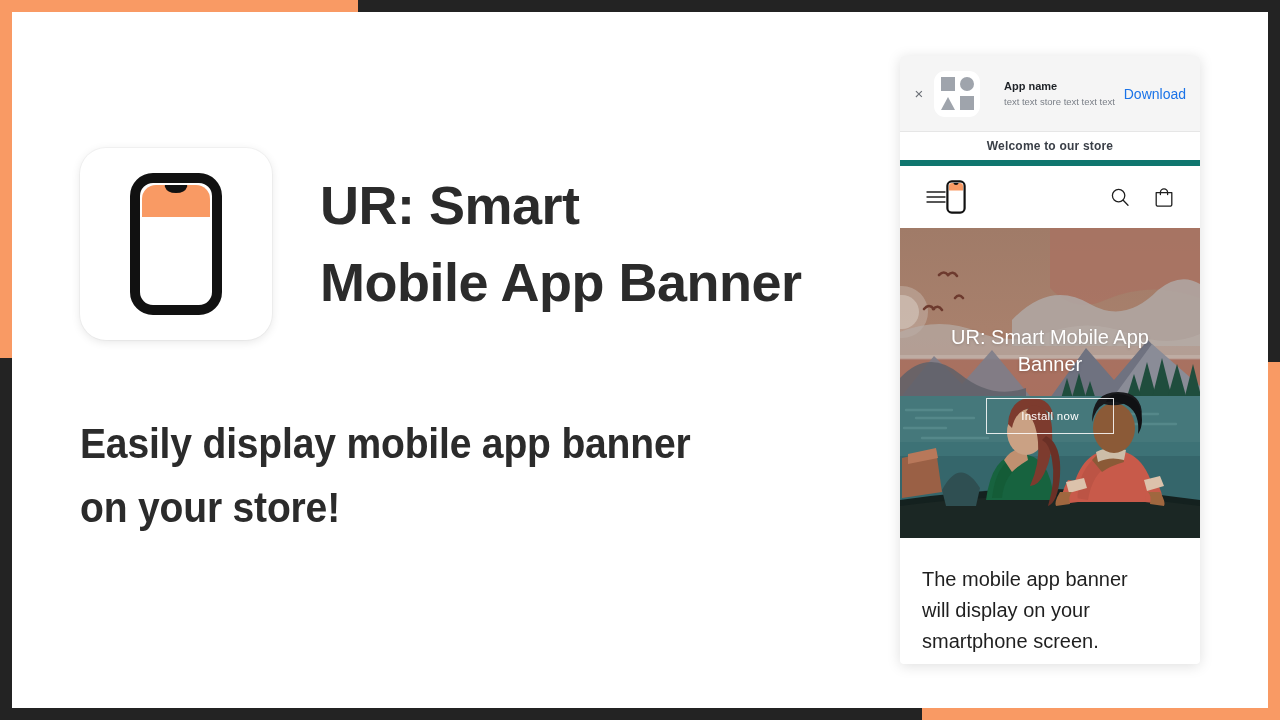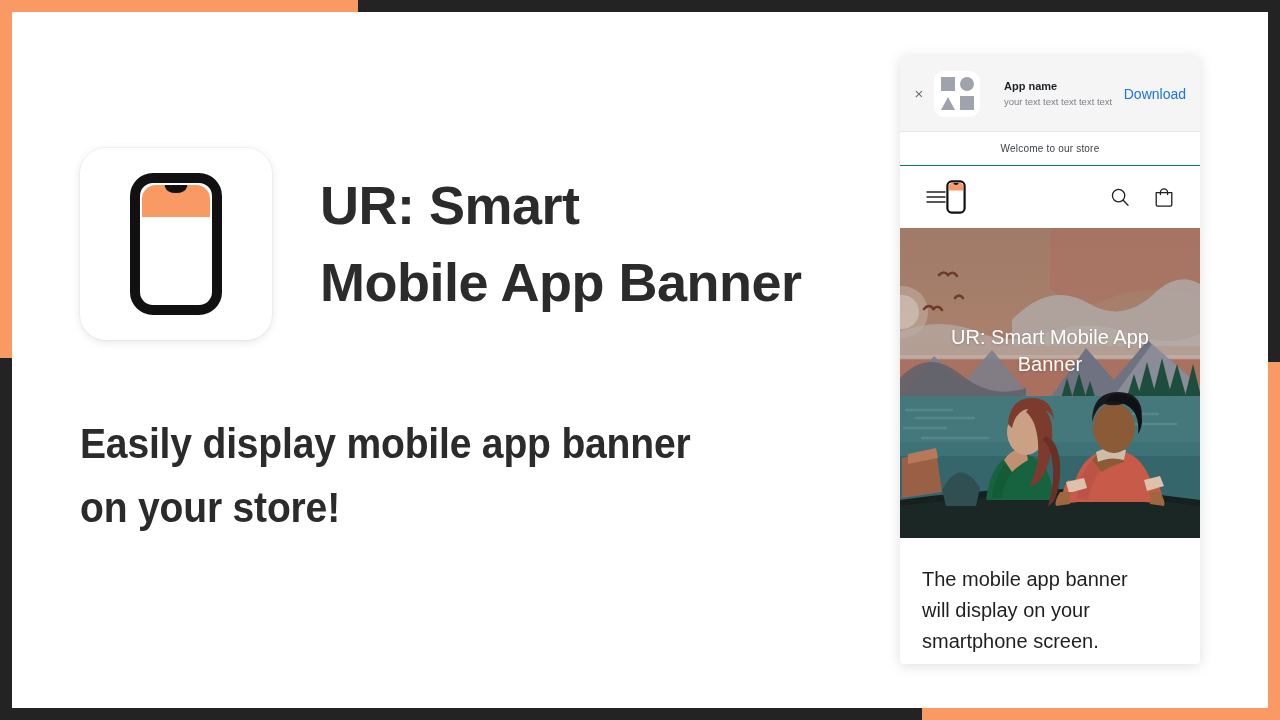--- a/index.html
+++ b/index.html
@@ -122,22 +122,23 @@
     white-space: nowrap;
   }
   #banner-download {
     font-size: 14px; color: var(--blue); flex: none; margin-left: 1px;
   }
 
   
   #announcement {
     height: 34px;
     display: flex; align-items: center; justify-content: center;
-    font-size: 10px; color: #3a3f47; letter-spacing: .2px;
-    border-bottom: 1px solid #0f766e;
+    font-size: 12px; color: #3a3f47; letter-spacing: .2px;
+    border-bottom: 6px solid #0f766e;
+    font-weight: bold;
   }
 
   
   #store-header {
     height: 62px;
     display: flex; align-items: center; justify-content: space-between;
     padding: 0 26px;
     background: #fff;
   }
   .hdr-icon { display: flex; align-items: center; justify-content: center; }
@@ -219,21 +220,21 @@
     <div id="smart-banner">
       <div id="banner-close">×</div>
       <div id="banner-app-icon">
         <div class="ph-sq"></div>
         <div class="ph-ci"></div>
         <div class="ph-tri"></div>
         <div class="ph-sq"></div>
       </div>
       <div id="banner-texts">
         <div id="banner-app-name">App name</div>
-        <div id="banner-app-desc">your text text text text text</div>
+        <div id="banner-app-desc">text text store text text text</div>
       </div>
       <div id="banner-download">Download</div>
     </div>
 
     <div id="announcement">Welcome to our store</div>
 
     <div id="store-header">
       <div class="hdr-icon">
         <svg width="20" height="14" viewBox="0 0 20 14">
           <g stroke="#1f1f1f" stroke-width="1.3" stroke-linecap="round">
@@ -360,20 +361,21 @@
             <path d="M196 224 q16 -8 30 -2 l-2 10 q-14 -4 -26 2 z" fill="#cdbda8"></path>
             <ellipse cx="214" cy="200" rx="21" ry="25" fill="#8b5a37"></ellipse>
             <path d="M192 194 q0 -30 26 -30 q24 0 24 24 q-2 -12 -10 -16 q-14 8 -28 4 q-8 4 -12 18 z" fill="#18191c"></path>
             <path d="M216 166 q26 0 26 26 q0 8 -4 14 q2 -20 -10 -28 q-10 -6 -22 -4 q4 -8 10 -8 z" fill="#101114"></path>
           </g>
         </g>
       </svg>
 
       <div id="hero-overlay">
         <div id="hero-title">UR: Smart Mobile App Banner</div>
+        <div id="hero-cta">Install now</div>
       </div>
     </div>
 
     <div id="caption">The mobile app banner
 will display on your
 smartphone screen.</div>
   </div>
 
 </div>
 

